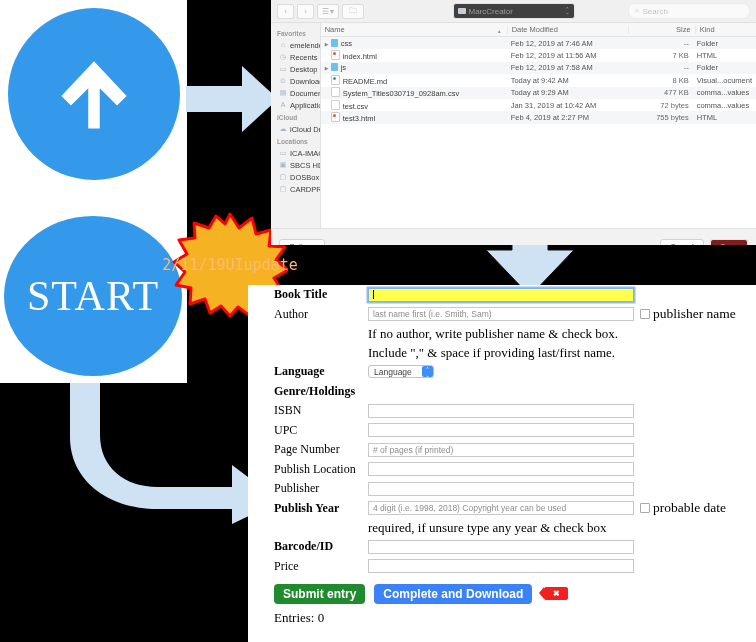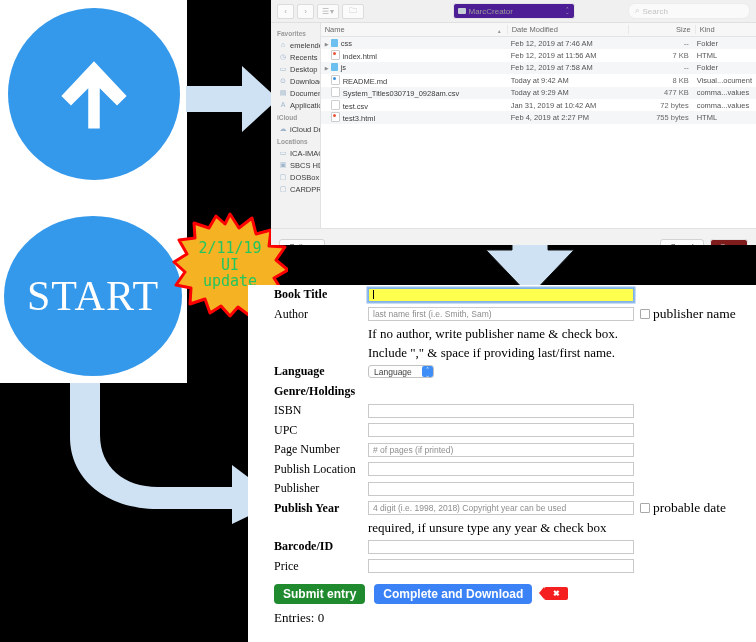--- a/index.html
+++ b/index.html
@@ -36,23 +36,23 @@
   .arrow-svg{position:absolute;display:block;}
   #arrow-right-1{left:186px;top:64px;width:92px;height:70px;}
   #arrow-down-1{left:484px;top:192px;width:92px;height:105px;}
   #arrow-curve{left:62px;top:383px;width:222px;height:141px;}
 
   
   #starburst{position:absolute;left:172px;top:212px;width:116px;height:106px;}
   #starburst svg{position:absolute;left:0;top:0;width:116px;height:106px;}
   #starburst .burst-text{
     position:absolute;left:0;top:0;width:116px;height:106px;
-    display:flex;flex-direction:column;align-items:center;justify-content:center;
+    display:flex;flex-direction:row;align-items:center;justify-content:center;
     font-family:"DejaVu Sans Mono", monospace;
-    font-size:15px;line-height:1.12;color:#22c55e;
+    font-size:15px;line-height:1.12;color:#fdba74;
   }
 
   
   #finder{
     position:absolute;left:271px;top:0;width:485px;height:245px;
     background:#f6f6f6;
     font-family:"Liberation Sans", sans-serif;
     font-size:8px;color:#333;
     overflow:hidden;
   }
@@ -65,21 +65,21 @@
   .tb-btn{
     height:13px;border:1px solid #dcdcdc;background:#fbfbfb;
     border-radius:2px;display:flex;align-items:center;justify-content:center;
     color:#b4b4b4;font-size:8px;
   }
   .tb-nav{width:15px;}
   .tb-view{width:20px;gap:1px;}
   .tb-folder{width:20px;}
   #finder-path{
     position:absolute;left:50%;transform:translateX(-50%);
-    width:112px;height:14px;border:1px solid #e4e4e4;background:#4c1d95;
+    width:112px;height:14px;border:1px solid #e4e4e4;background:#404040;
     border-radius:3px;display:flex;align-items:center;gap:3px;padding:0 4px;
     color:#9a9a9a;font-size:8px;justify-content:center;
   }
   .mini-folder{width:8px;height:6px;background:#c6ced6;border-radius:1px;flex:none;}
   .stepper{margin-left:auto;display:flex;flex-direction:column;line-height:3px;font-size:5px;color:#b0b0b0;}
   #finder-search{
     position:absolute;right:6px;width:108px;height:14px;
     border:1px solid #ececec;background:#fafafa;border-radius:7px;
     display:flex;align-items:center;gap:3px;padding:0 6px;color:#c4c4c4;font-size:8px;
   }

